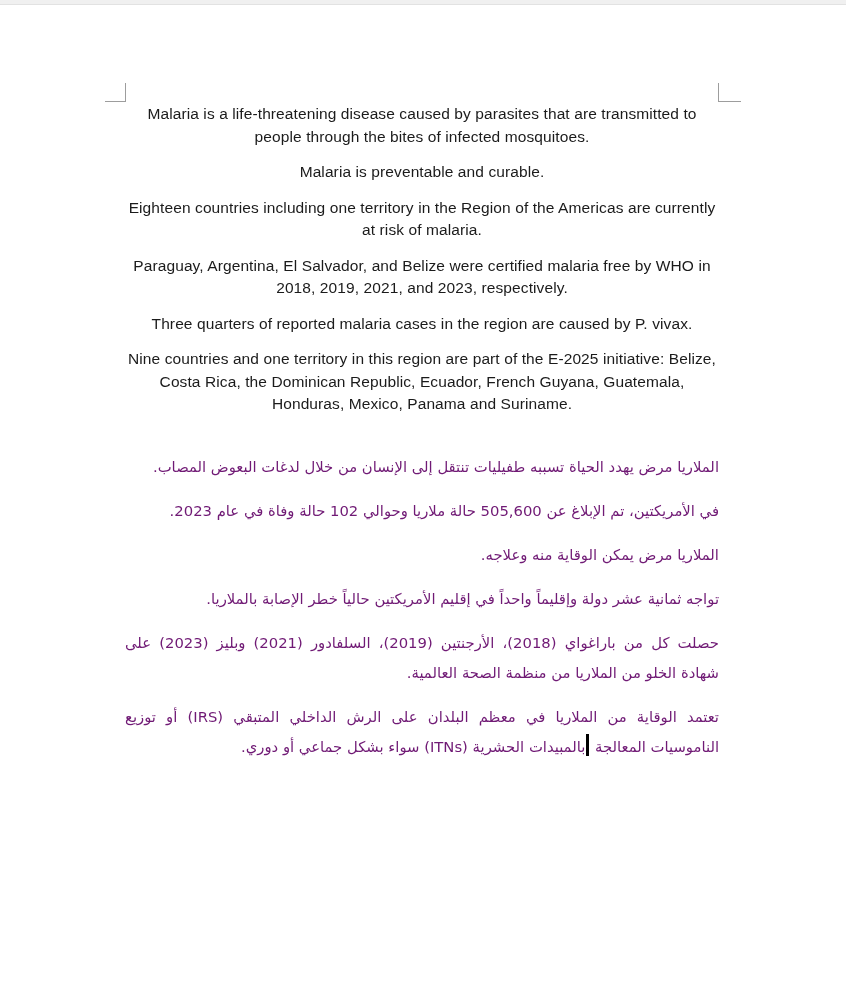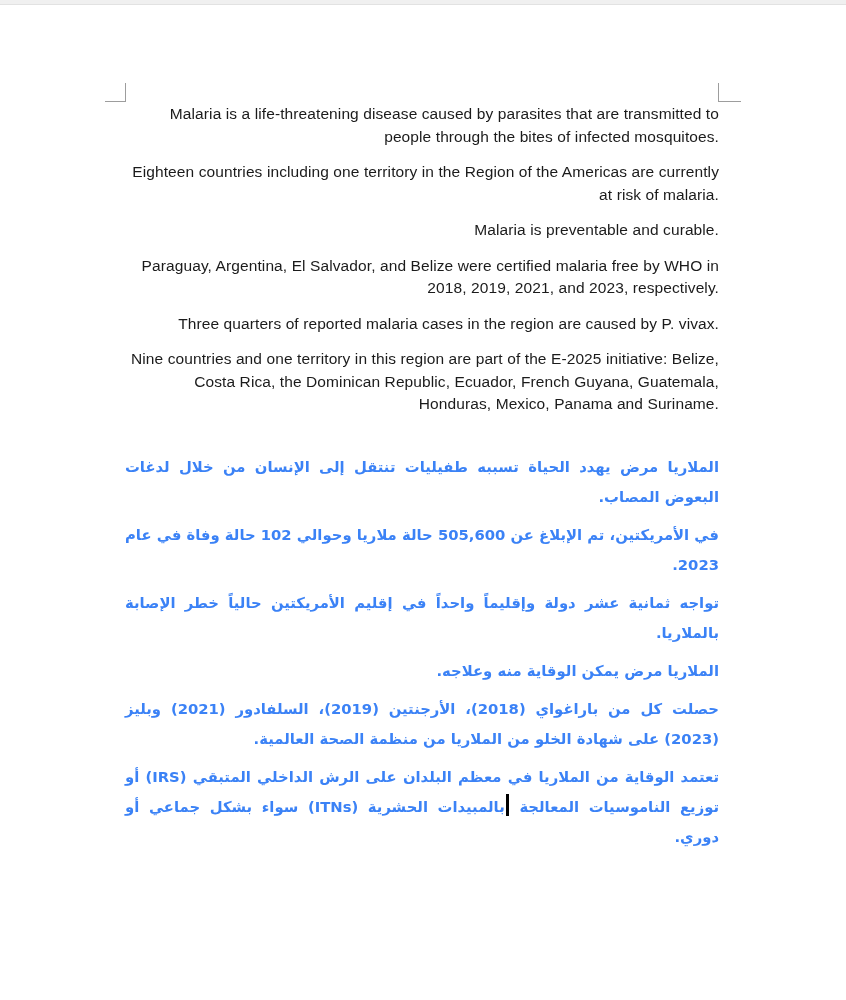--- a/index.html
+++ b/index.html
@@ -43,67 +43,66 @@
     position: absolute;
     left: 125px;
     top: 103px;
     width: 594px;
   }
   .en {
     font-family: "Liberation Sans", sans-serif;
     font-size: 15.5px;
     line-height: 22.5px;
     letter-spacing: 0.1px;
-    text-align: right;
+    text-align: center;
     margin: 0 0 13px 0;
     color: #1b1b1b;
   }
   .ar-section {
     margin-top: 36px;
   }
   .ar {
     font-family: "DejaVu Sans", sans-serif;
     font-size: 14.8px;
     line-height: 30px;
     direction: rtl;
     unicode-bidi: plaintext;
     text-align: justify;
-    margin: 8px 0 5px 0;
-    color: #3b82f6;
-    font-weight: bold;
+    margin: 14px 0 5px 0;
+    color: #701a75;
   }
   .caret {
     display: inline-block;
     width: 3px;
     height: 22px;
     background: #000000;
     vertical-align: -4px;
     margin: 0 1px;
   }
 </style>
 </head>
 <body>
 
 <div class="top-strip"></div>
 <div class="corner-mark left"></div>
 <div class="corner-mark right"></div>
 
 <div class="content">
 
   <p class="en" lang="en">Malaria is a life-threatening disease caused by parasites that are transmitted to people through the bites of infected mosquitoes.</p>
+  <p class="en" lang="en">Malaria is preventable and curable.</p>
   <p class="en" lang="en">Eighteen countries including one territory in the Region of the Americas are currently at risk of malaria.</p>
-  <p class="en" lang="en">Malaria is preventable and curable.</p>
   <p class="en" lang="en">Paraguay, Argentina, El Salvador, and Belize were certified malaria free by WHO in 2018, 2019, 2021, and 2023, respectively.</p>
   <p class="en" lang="en">Three quarters of reported malaria cases in the region are caused by P. vivax.</p>
   <p class="en" lang="en">Nine countries and one territory in this region are part of the E-2025 initiative: Belize, Costa Rica, the Dominican Republic, Ecuador, French Guyana, Guatemala, Honduras, Mexico, Panama and Suriname.</p>
 
   <div class="ar-section">
     <p class="ar" lang="ar" dir="rtl">الملاريا مرض يهدد الحياة تسببه طفيليات تنتقل إلى الإنسان من خلال لدغات البعوض المصاب.</p>
     <p class="ar" lang="ar" dir="rtl">في الأمريكتين، تم الإبلاغ عن 505,600 حالة ملاريا وحوالي 102 حالة وفاة في عام 2023.</p>
+    <p class="ar" lang="ar" dir="rtl">الملاريا مرض يمكن الوقاية منه وعلاجه.</p>
     <p class="ar" lang="ar" dir="rtl">تواجه ثمانية عشر دولة وإقليماً واحداً في إقليم الأمريكتين حالياً خطر الإصابة بالملاريا.</p>
-    <p class="ar" lang="ar" dir="rtl">الملاريا مرض يمكن الوقاية منه وعلاجه.</p>
     <p class="ar" lang="ar" dir="rtl">حصلت كل من باراغواي (2018)، الأرجنتين (2019)، السلفادور (2021) وبليز (2023) على شهادة الخلو من الملاريا من منظمة الصحة العالمية.</p>
     <p class="ar" lang="ar" dir="rtl">
       <span>تعتمد الوقاية من الملاريا في معظم البلدان على الرش الداخلي المتبقي (IRS) أو توزيع الناموسيات المعالجة </span><span class="caret"></span><span>بالمبيدات الحشرية (ITNs) سواء بشكل جماعي أو دوري.</span>
     </p>
   </div>
 
 </div>
 
 </body></html>

